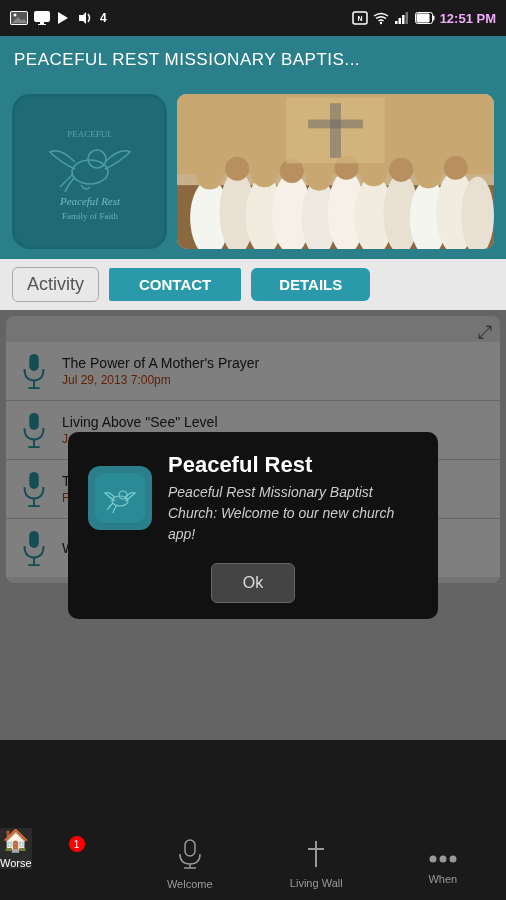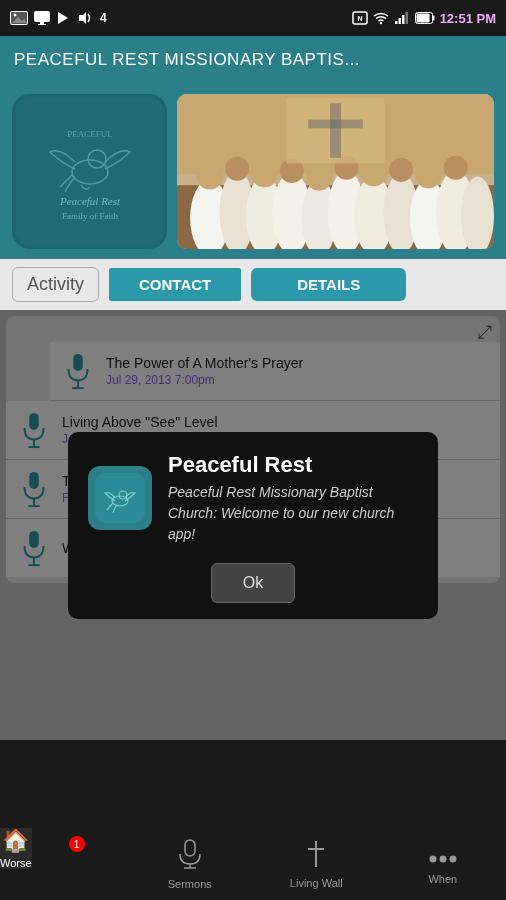--- a/index.html
+++ b/index.html
@@ -111,21 +111,21 @@
       padding: 8px 30px;
       background: #2a9aaa;
       border-radius: 2px;
       color: white;
       font-size: 15px;
       font-weight: bold;
       border: none;
       cursor: pointer;
     }
     .tab-details {
-      padding: 8px 46px;
+      padding: 8px 28px;
       background: #2a9aaa;
       border-radius: 6px;
       color: white;
       font-size: 15px;
       font-weight: bold;
       border: none;
       cursor: pointer;
     }
 
     
@@ -179,21 +179,21 @@
       justify-content: center;
     }
     .list-item-text {}
     .list-item-title {
       font-size: 14px;
       color: #222;
       font-weight: 500;
     }
     .list-item-date {
       font-size: 12px;
-      color: #8b5cf6;
+      color: #c2410c;
       margin-top: 2px;
     }
 
     
     .bottom-nav {
       position: absolute;
       bottom: 0;
       width: 100%;
       height: 72px;
       background: #1a1a1a;
@@ -436,21 +436,21 @@
 <div class="nav-tabs">
   <button class="tab-activity">Activity</button>
   <button class="tab-contact">CONTACT</button>
   <button class="tab-details">DETAILS</button>
 </div>
 
 <div class="main-content" style="height: 430px; overflow: hidden; background: #c8c8c8;">
   <div class="content-list">
     <span class="expand-btn">⤢</span>
 
-    <div class="list-item" style="margin-top: 20px; margin-left: 44px;">
+    <div class="list-item" style="margin-top: 20px;">
       <div class="mic-icon">
         <svg width="28" height="40" viewBox="0 0 28 40">
           <rect x="9" y="2" width="10" height="18" rx="5" fill="#2a9aaa"></rect>
           <path d="M4 18 Q4 30 14 30 Q24 30 24 18" stroke="#2a9aaa" stroke-width="2" fill="none"></path>
           <line x1="14" y1="30" x2="14" y2="38" stroke="#2a9aaa" stroke-width="2"></line>
           <line x1="8" y1="38" x2="20" y2="38" stroke="#2a9aaa" stroke-width="2"></line>
         </svg>
       </div>
       <div class="list-item-text">
         <div class="list-item-title">The Power of A Mother's Prayer</div>
@@ -543,21 +543,21 @@
 
   <button class="bottom-nav-item">
     <span class="bottom-nav-icon">
       <svg width="26" height="30" viewBox="0 0 26 30">
         <rect x="8" y="1" width="10" height="16" rx="5" stroke="#999" stroke-width="1.5" fill="none"></rect>
         <path d="M3 15 Q3 25 13 25 Q23 25 23 15" stroke="#999" stroke-width="1.5" fill="none"></path>
         <line x1="13" y1="25" x2="13" y2="29" stroke="#999" stroke-width="1.5"></line>
         <line x1="7" y1="29" x2="19" y2="29" stroke="#999" stroke-width="1.5"></line>
       </svg>
     </span>
-    <span>Sermons</span>
+    <span>Welcome</span>
   </button>
 
   <button class="bottom-nav-item">
     <span class="bottom-nav-icon">
       <svg width="22" height="28" viewBox="0 0 22 28">
         <line x1="11" y1="1" x2="11" y2="27" stroke="#999" stroke-width="2"></line>
         <line x1="3" y1="9" x2="19" y2="9" stroke="#999" stroke-width="2"></line>
       </svg>
     </span>
     <span>Living Wall</span>

